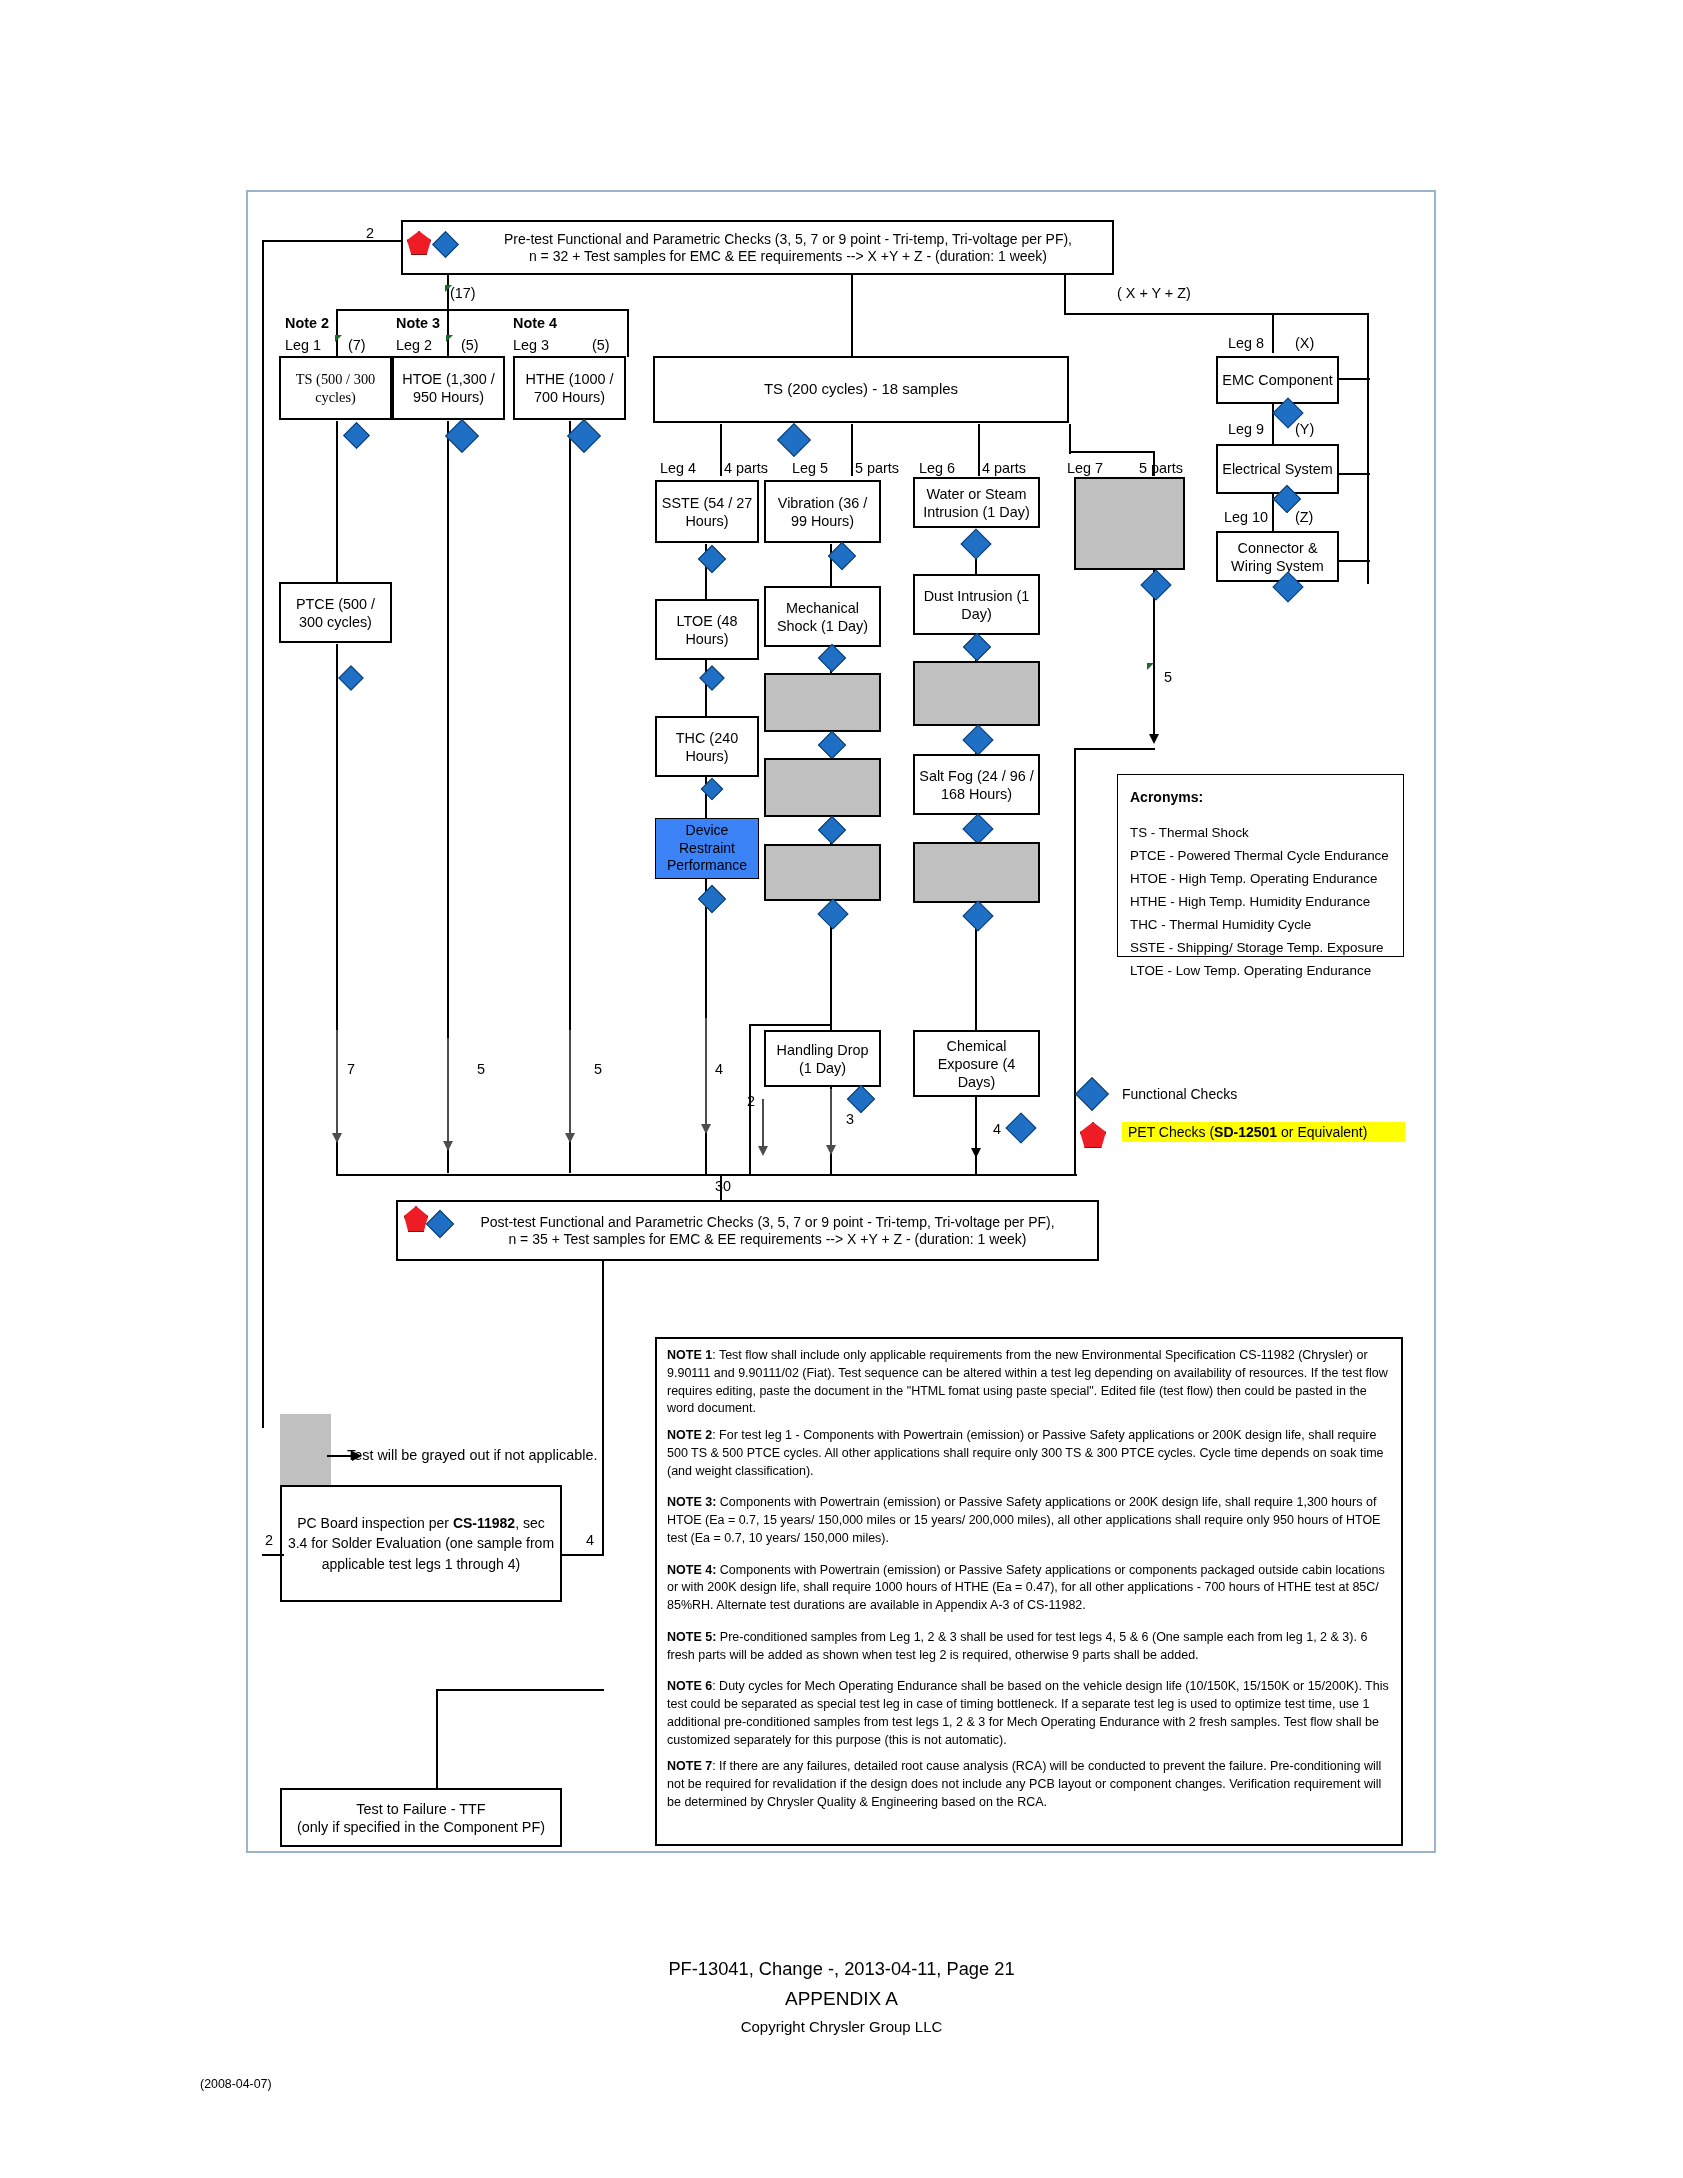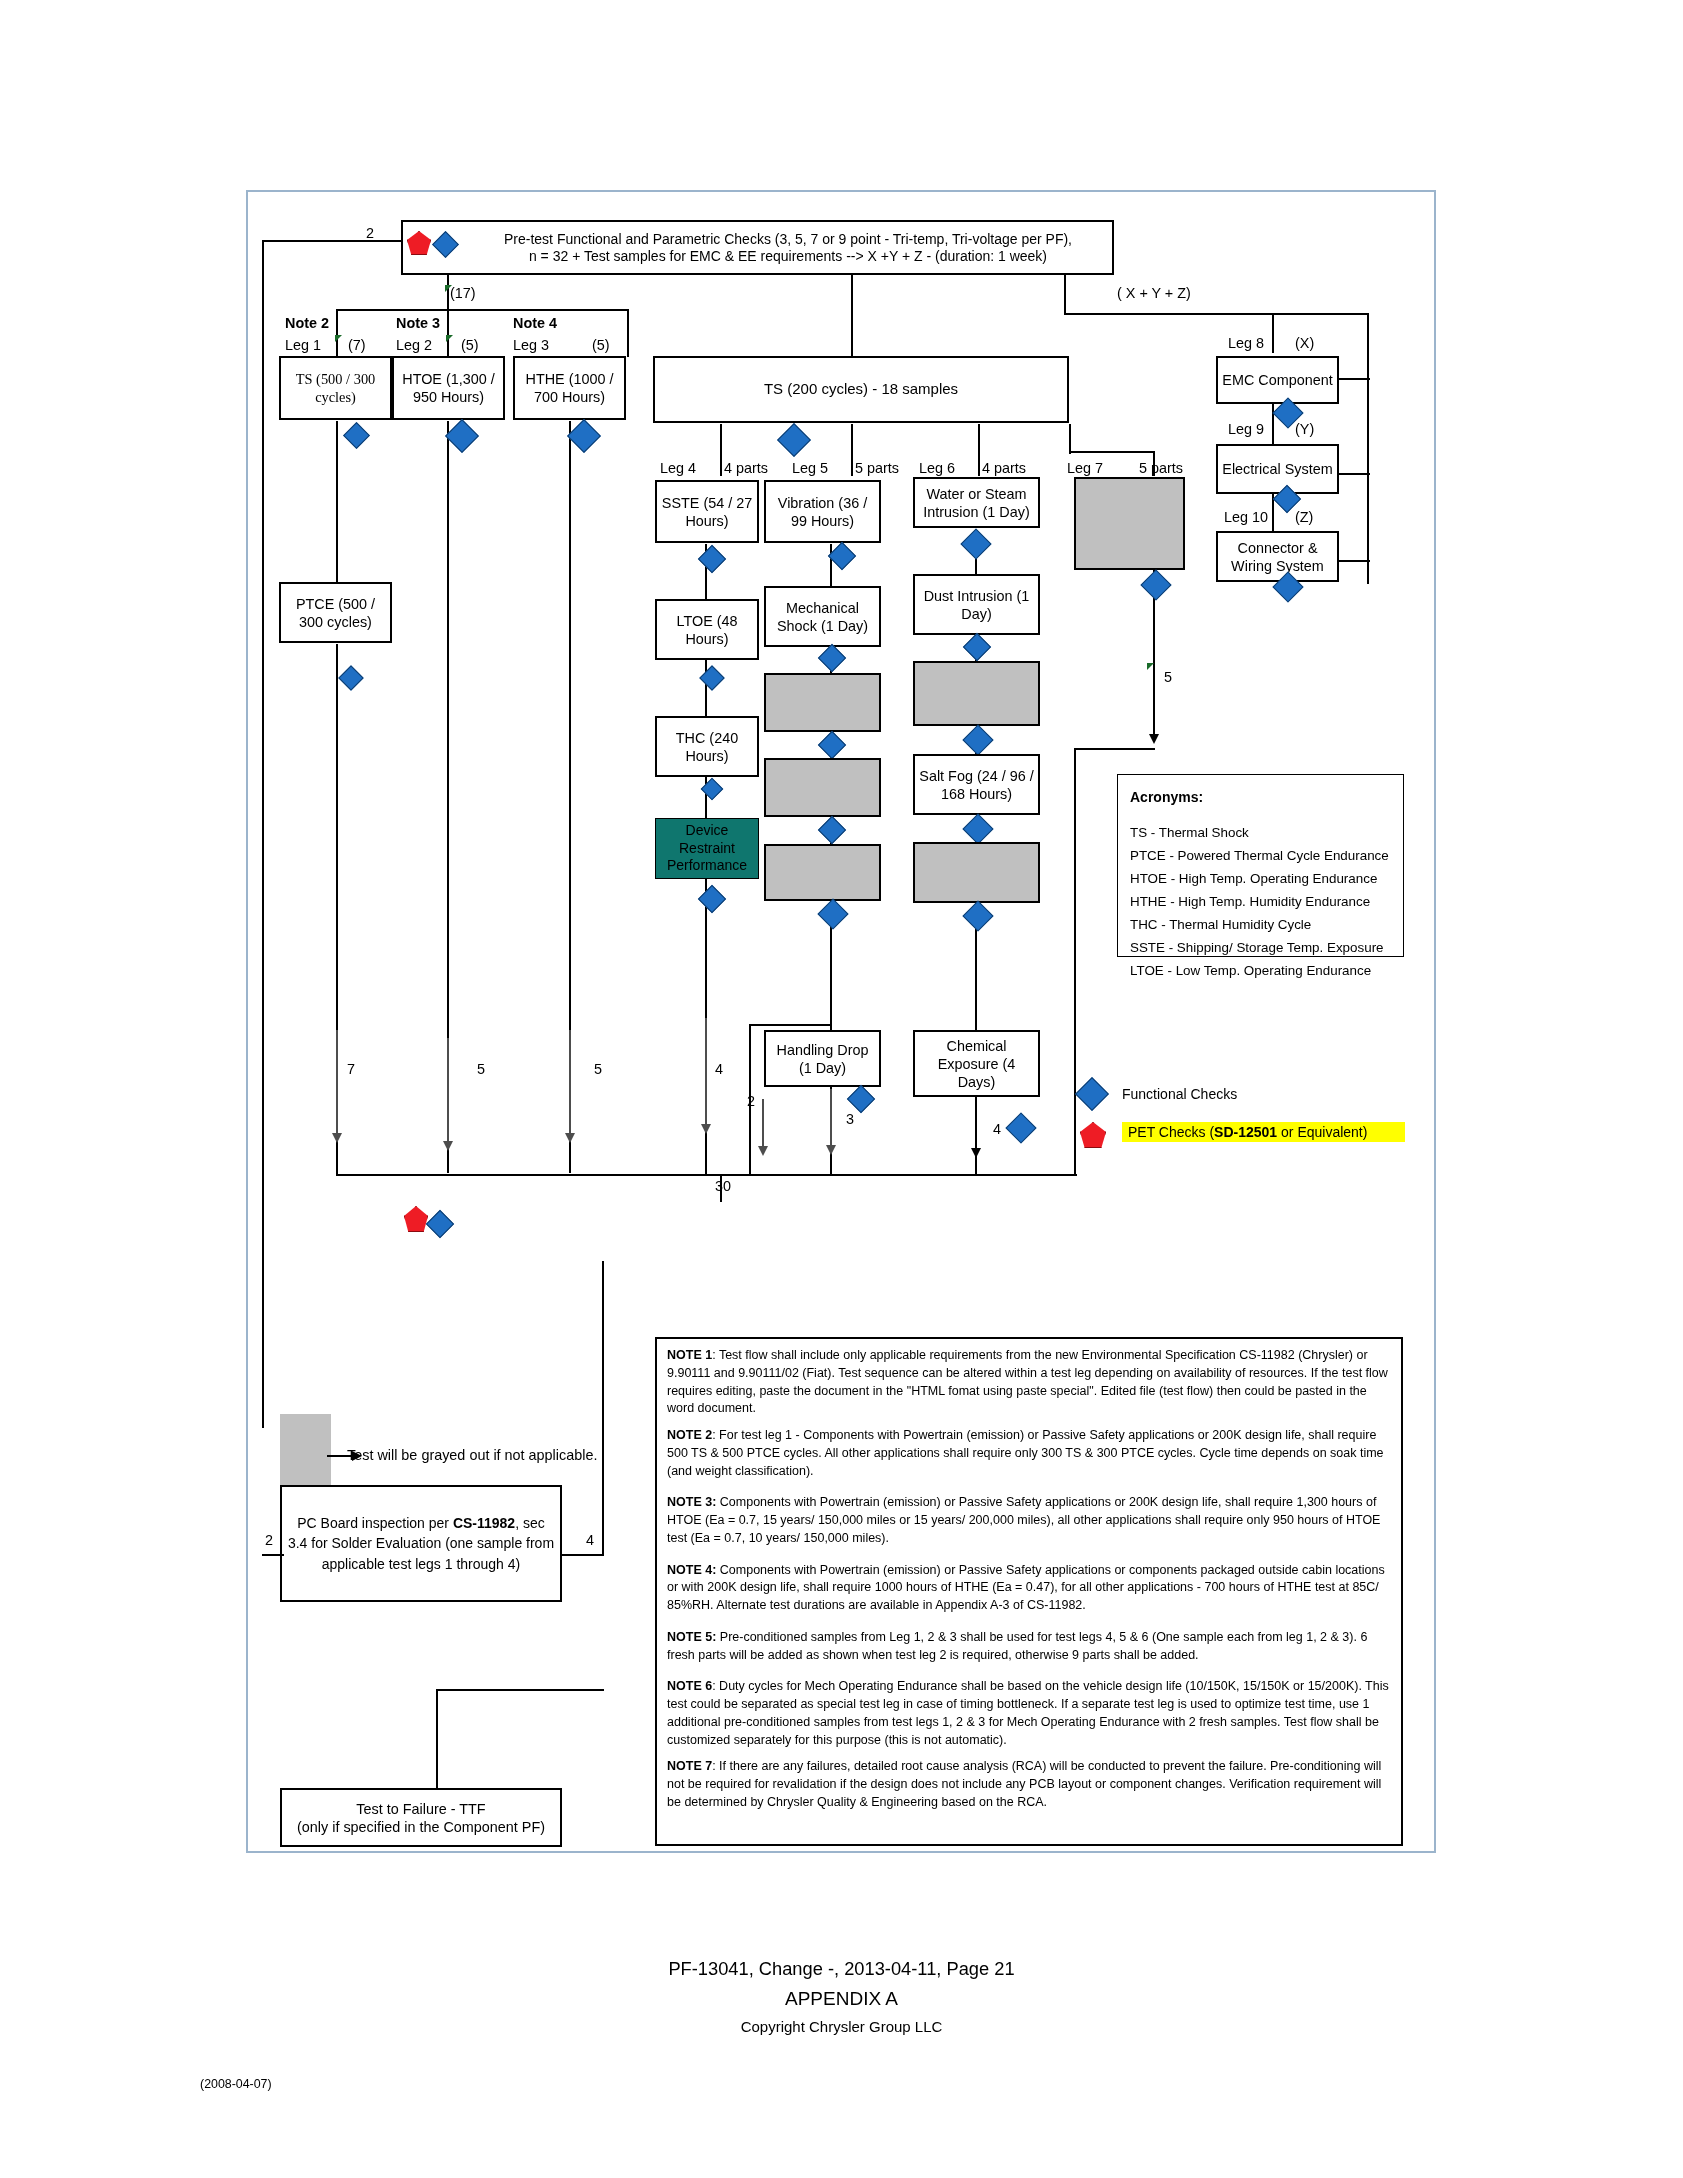--- a/index.html
+++ b/index.html
@@ -8,21 +8,21 @@
 
   .abs{position:absolute;box-sizing:border-box;}
 
   
   .figframe{left:246px;top:190px;width:1190px;height:1663px;border:2px solid #9bb4cc;background:#fff;}
 
   
   .box{border:2px solid #000;background:#fff;display:flex;align-items:center;justify-content:center;text-align:center;font-size:14.4px;line-height:1.25;padding:2px 4px;}
   .box.wide{font-size:15px;}
   .box.gray{background:#c0c0c0;border:2px solid #000;}
-  .box.yellow{background:#0f766e;border:1px solid #000;font-size:14px;}
+  .box.yellow{background:#3b82f6;border:1px solid #000;font-size:14px;}
   .box.thin{border:1px solid #000;}
 
   
   .lbl{font-size:14.4px;line-height:1.2;white-space:nowrap;}
   .lbl.b{font-weight:bold;}
 
   
   .hline{background:#000;height:2px;}
   .vline{background:#000;width:2px;}
   .hline1{background:#000;height:1.6px;}
@@ -301,20 +301,26 @@
   <div class="abs lbl" style="left:347px;top:1061px;">7</div>
   <div class="abs arrow" style="left:447px;top:1038px;height:104px;"></div>
   <div class="abs lbl" style="left:477px;top:1061px;">5</div>
   <div class="abs arrow" style="left:569px;top:1030px;height:104px;"></div>
   <div class="abs lbl" style="left:594px;top:1061px;">5</div>
 
   <div class="abs hline" style="left:336px;top:1174px;width:741px;"></div>
 
   <div class="abs vline" style="left:720px;top:1174px;height:28px;"></div>
   <div class="abs lbl" style="left:715px;top:1178px;">30</div>
+  <div class="abs box" style="left:396px;top:1200px;width:703px;height:61px;">
+    <div style="width:100%;padding-left:40px;text-align:center;">
+      <div class="lbl" style="white-space:normal;font-size:14px;">Post-test Functional and Parametric Checks (3, 5, 7 or 9 point - Tri-temp, Tri-voltage per PF),</div>
+      <div class="lbl" style="white-space:normal;font-size:14px;">n = 35 + Test samples for EMC &amp; EE requirements --&gt; X +Y + Z  - (duration: 1 week)</div>
+    </div>
+  </div>
   <div class="abs pent" style="left:404px;top:1206px;width:24px;height:26px;clip-path:polygon(50% 0%,100% 38%,82% 100%,18% 100%,0% 38%);"></div>
   <div class="abs diamond" style="left:430px;top:1214px;width:20px;height:20px;"></div>
 
   <div class="abs vline" style="left:602px;top:1261px;height:295px;"></div>
 
   <div class="abs box gray thin" style="left:280px;top:1414px;width:51px;height:71px;border:none;"></div>
   <div class="abs rarrow" style="left:327px;top:1455px;width:26px;"></div>
   <div class="abs lbl" style="left:347px;top:1447px;">Test will be grayed out if not applicable.</div>
 
   <div class="abs box" style="left:280px;top:1485px;width:282px;height:117px;">

